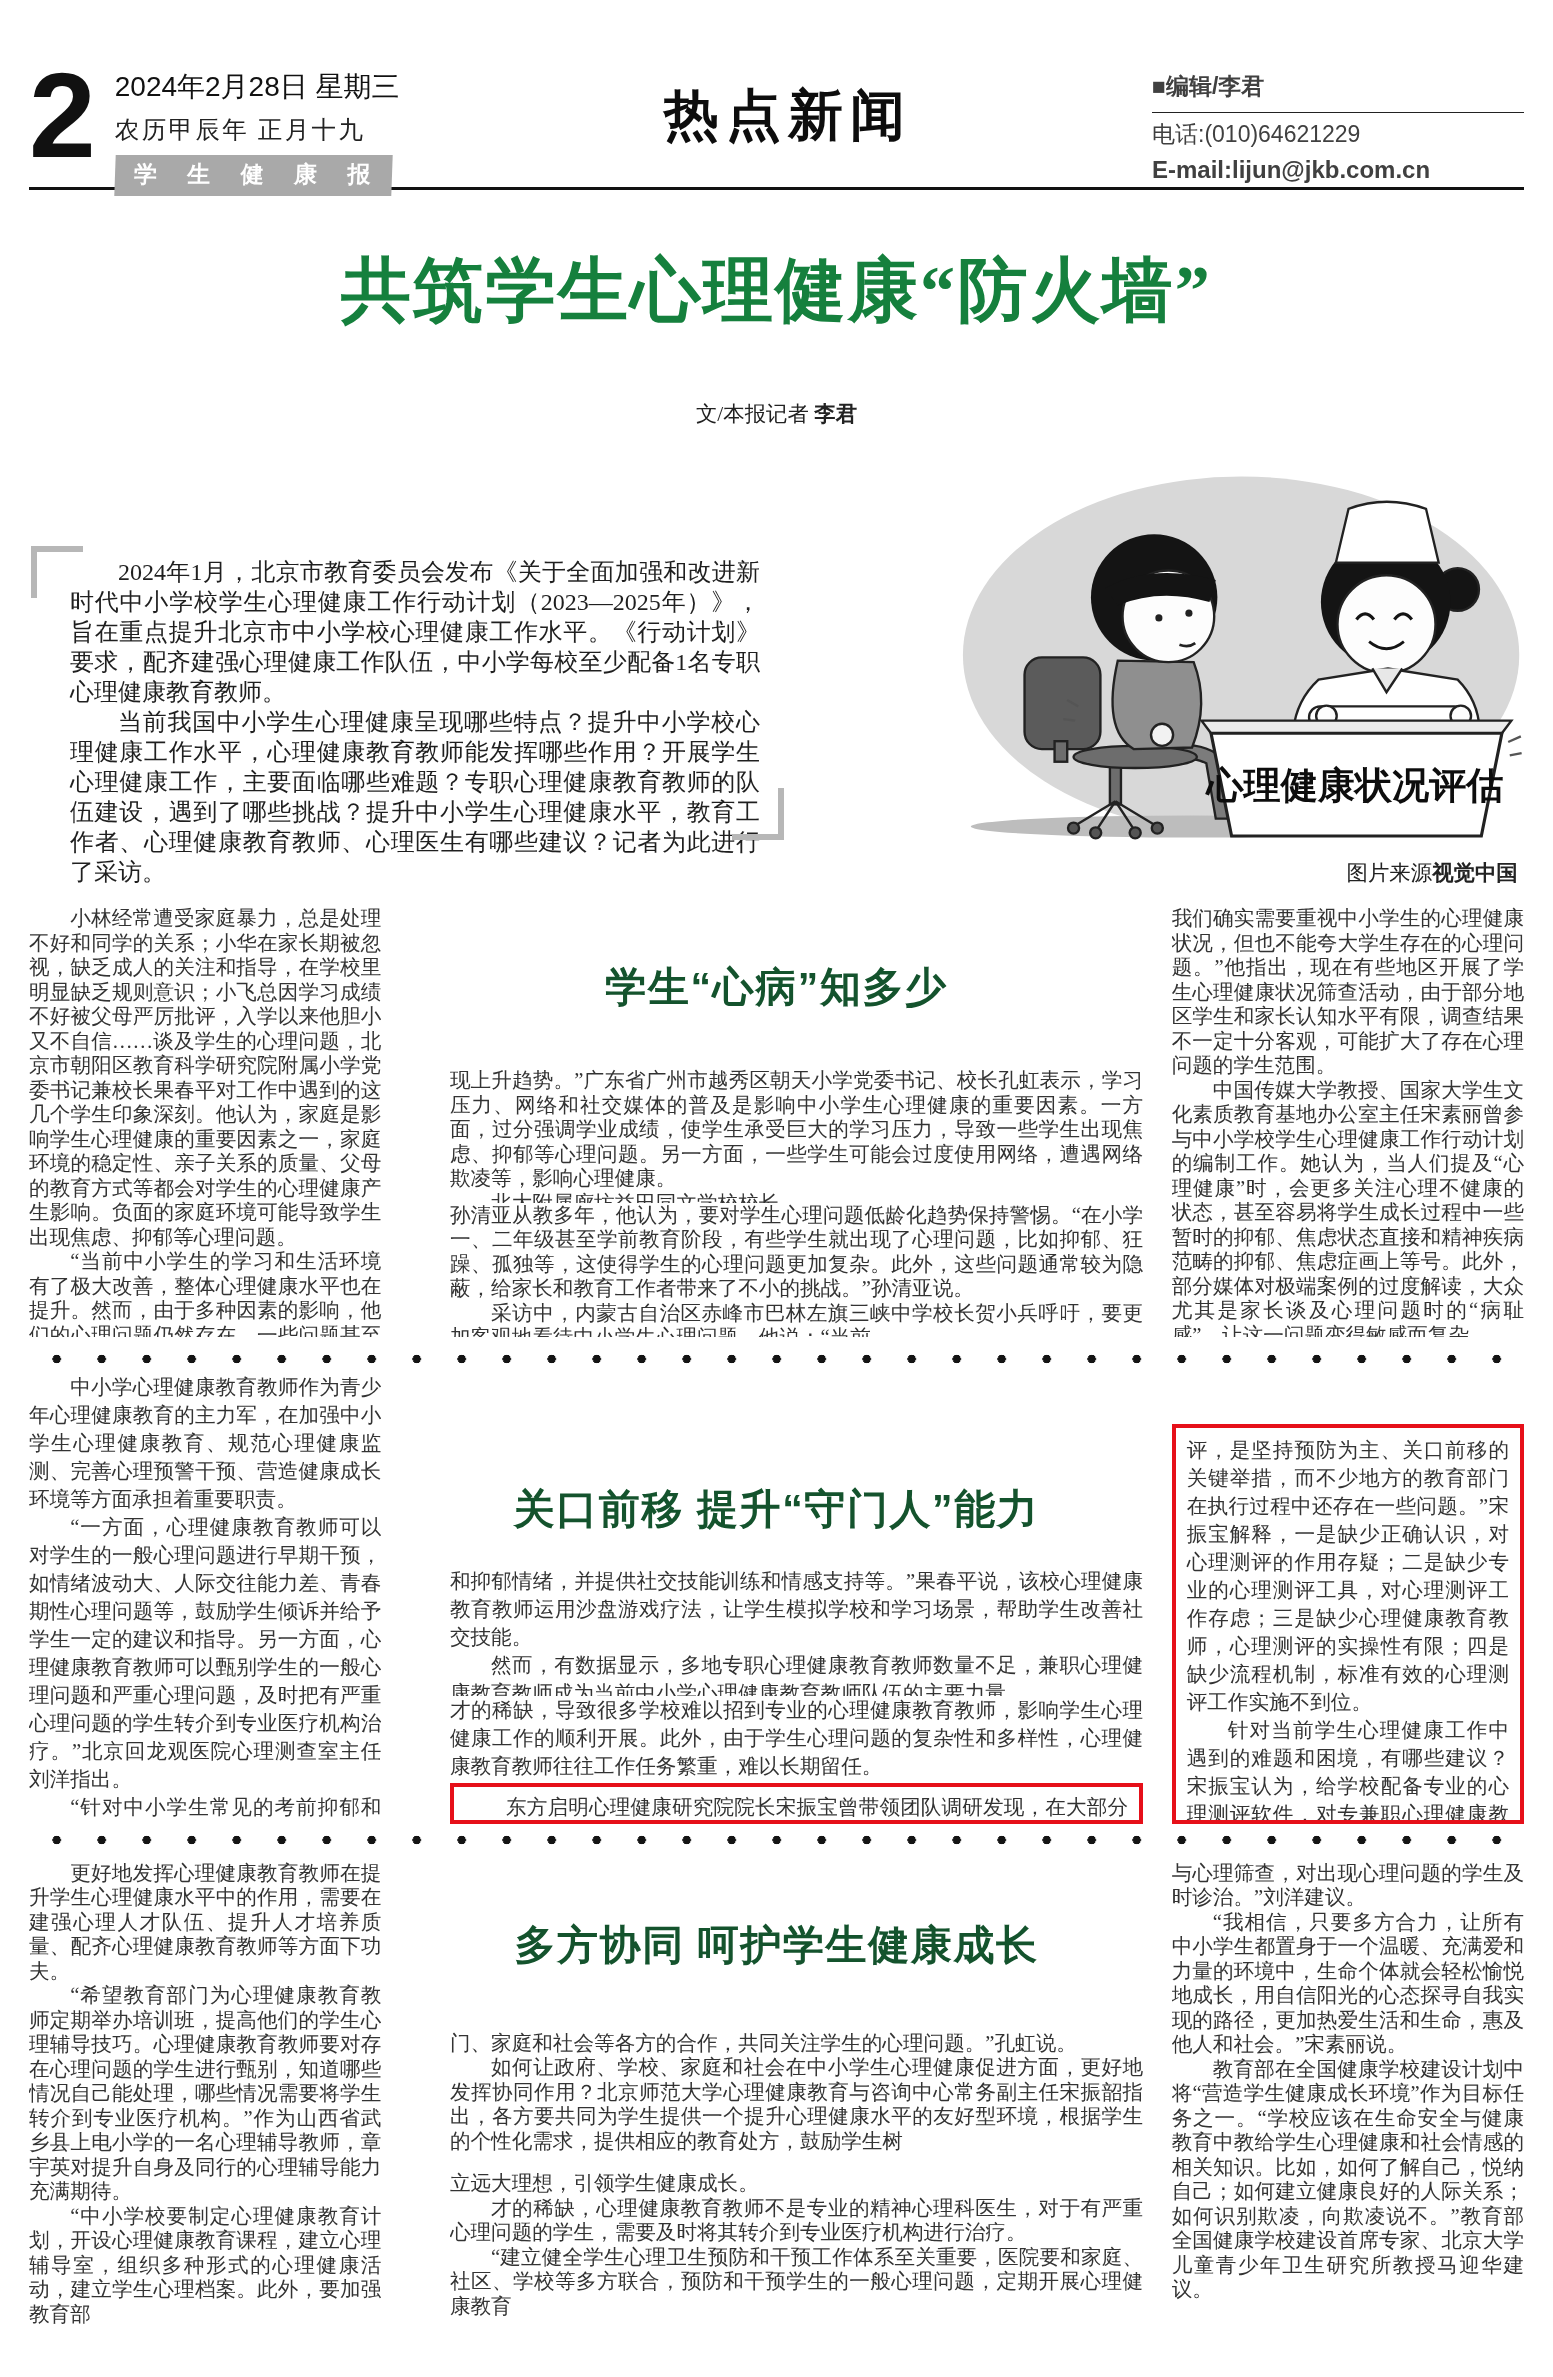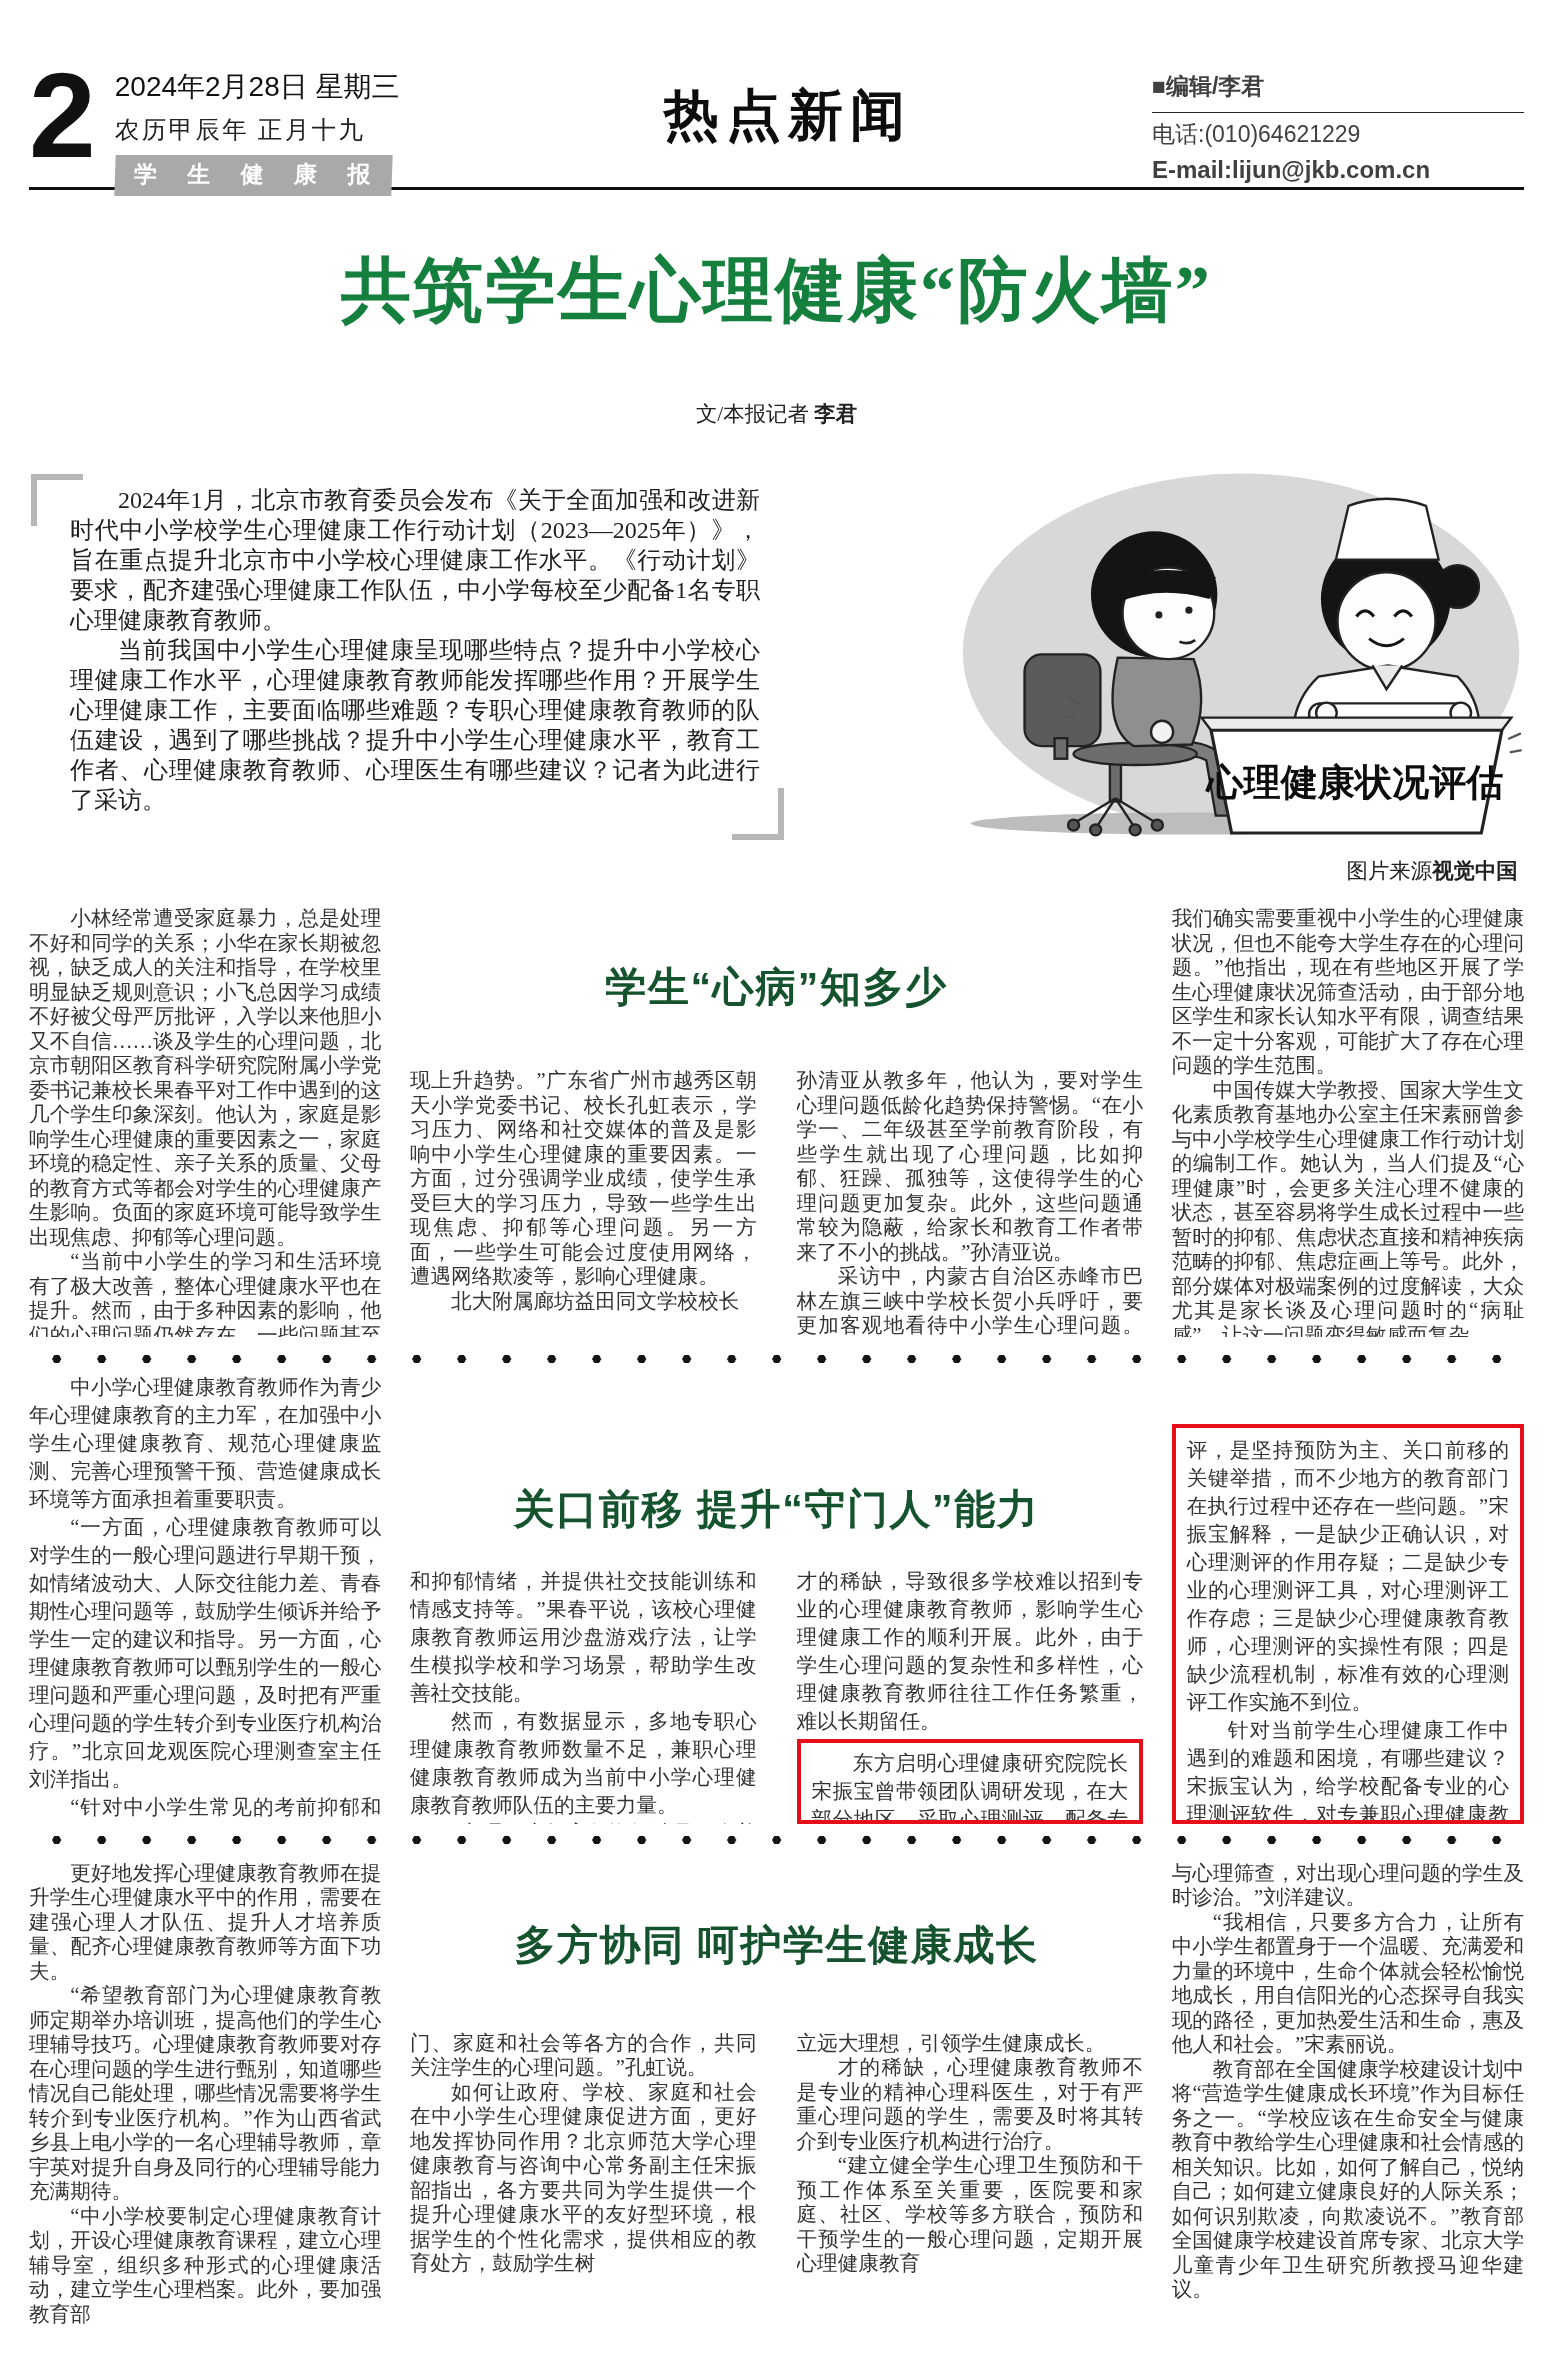--- a/index.html
+++ b/index.html
@@ -29,40 +29,40 @@
   .phone{font-size:23px;margin-top:6px;}
   .email{font-size:24px;font-weight:700;margin-top:6.3px;}
 
   
   .headline{margin-top:66px;text-align:center;font-weight:900;font-size:70px;
             letter-spacing:2.4px;color:#15803d;line-height:1;}
   .byline{margin-top:73px;text-align:center;font-size:21.4px;color:#222;}
   .byline .bn{font-weight:700;font-family:"Liberation Sans",sans-serif;}
 
   
-  .lead-row{display:flex;margin-top:38px;height:421px;}
+  .lead-row{display:flex;margin-top:38px;height:421px;align-items:flex-end;}
   .lead{position:relative;width:807px;box-sizing:border-box;
         padding:19px 76px 0 41px;}
   .lead .para{margin:0;font-size:24px;line-height:30px;text-align:justify;color:#1f1f1f;}
   .lead .ind{text-indent:2em;}
   .qtl{position:absolute;left:1.6px;top:8px;width:46px;height:46px;
        border-left:6.3px solid #b7b7b7;border-top:6.3px solid #b7b7b7;}
   .qbr{position:absolute;right:52px;bottom:47px;width:46px;height:46px;
        border-right:6.3px solid #b7b7b7;border-bottom:6.3px solid #b7b7b7;}
   .illus{flex:1;display:flex;flex-direction:column;align-items:flex-end;}
   .caption{margin-top:9.5px;font-size:21.4px;color:#222;padding-right:6.3px;}
   .caption .cs{font-weight:700;font-family:"Liberation Sans",sans-serif;}
 
   
   .sec{display:grid;grid-template-columns:repeat(4,1fr);column-gap:28.5px;overflow:hidden;}
   .col{overflow:hidden;}
   .para{margin:0;font-size:20.6px;line-height:24.5px;text-align:justify;color:#333;}
   .ind{text-indent:2em;}
   .mid{grid-column:2 / span 2;display:flex;flex-direction:column;overflow:hidden;}
-  .mid-cols{display:grid;grid-template-columns:1fr 1fr;column-gap:40px;flex:1;overflow:hidden;}
+  .mid-cols{display:grid;grid-template-columns:1fr;column-gap:40px;flex:1;overflow:hidden;margin-left:40px;}
   .sec-head{margin:0;display:flex;align-items:center;justify-content:center;
             font-family:"Liberation Sans",sans-serif;font-weight:900;font-size:41px;
             letter-spacing:1.6px;color:#14532d;}
   .sec1{height:431px;margin-top:19px;}
   .sec1 .sec-head{height:162px;}
   .sec2{height:451px;}
   .sec2 .para{line-height:28px;}
   .sec2 .sec-head{height:194px;align-items:flex-end;padding-bottom:30px;box-sizing:border-box;}
   .sec3{height:475px;}
   .sec3 .sec-head{height:170px;}

